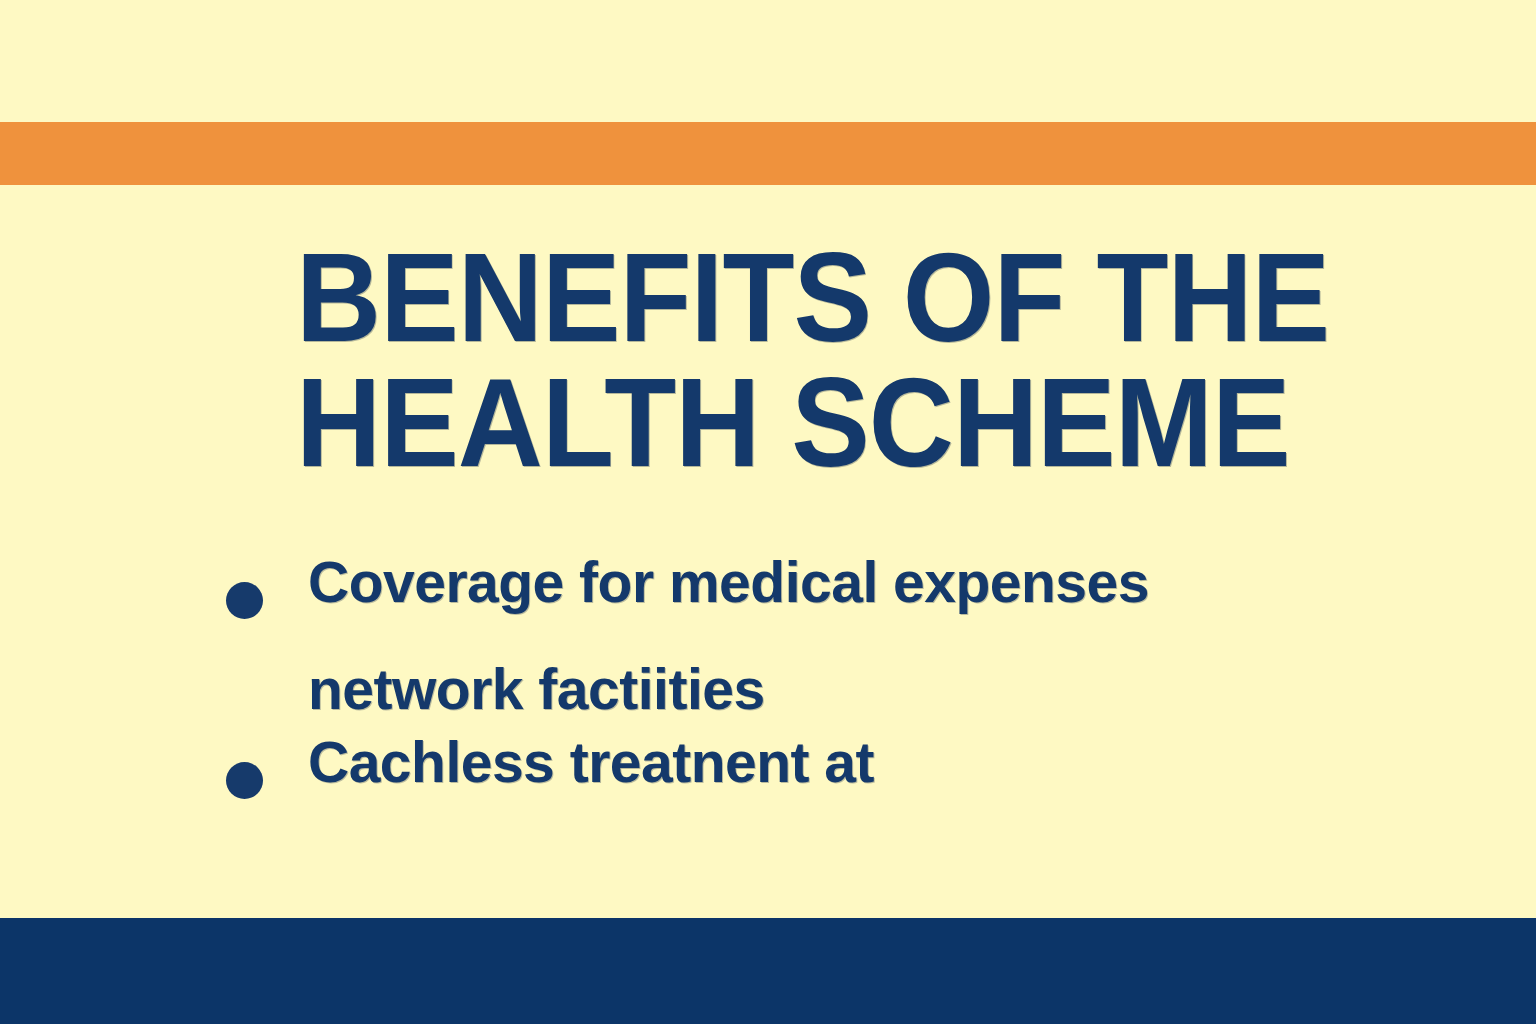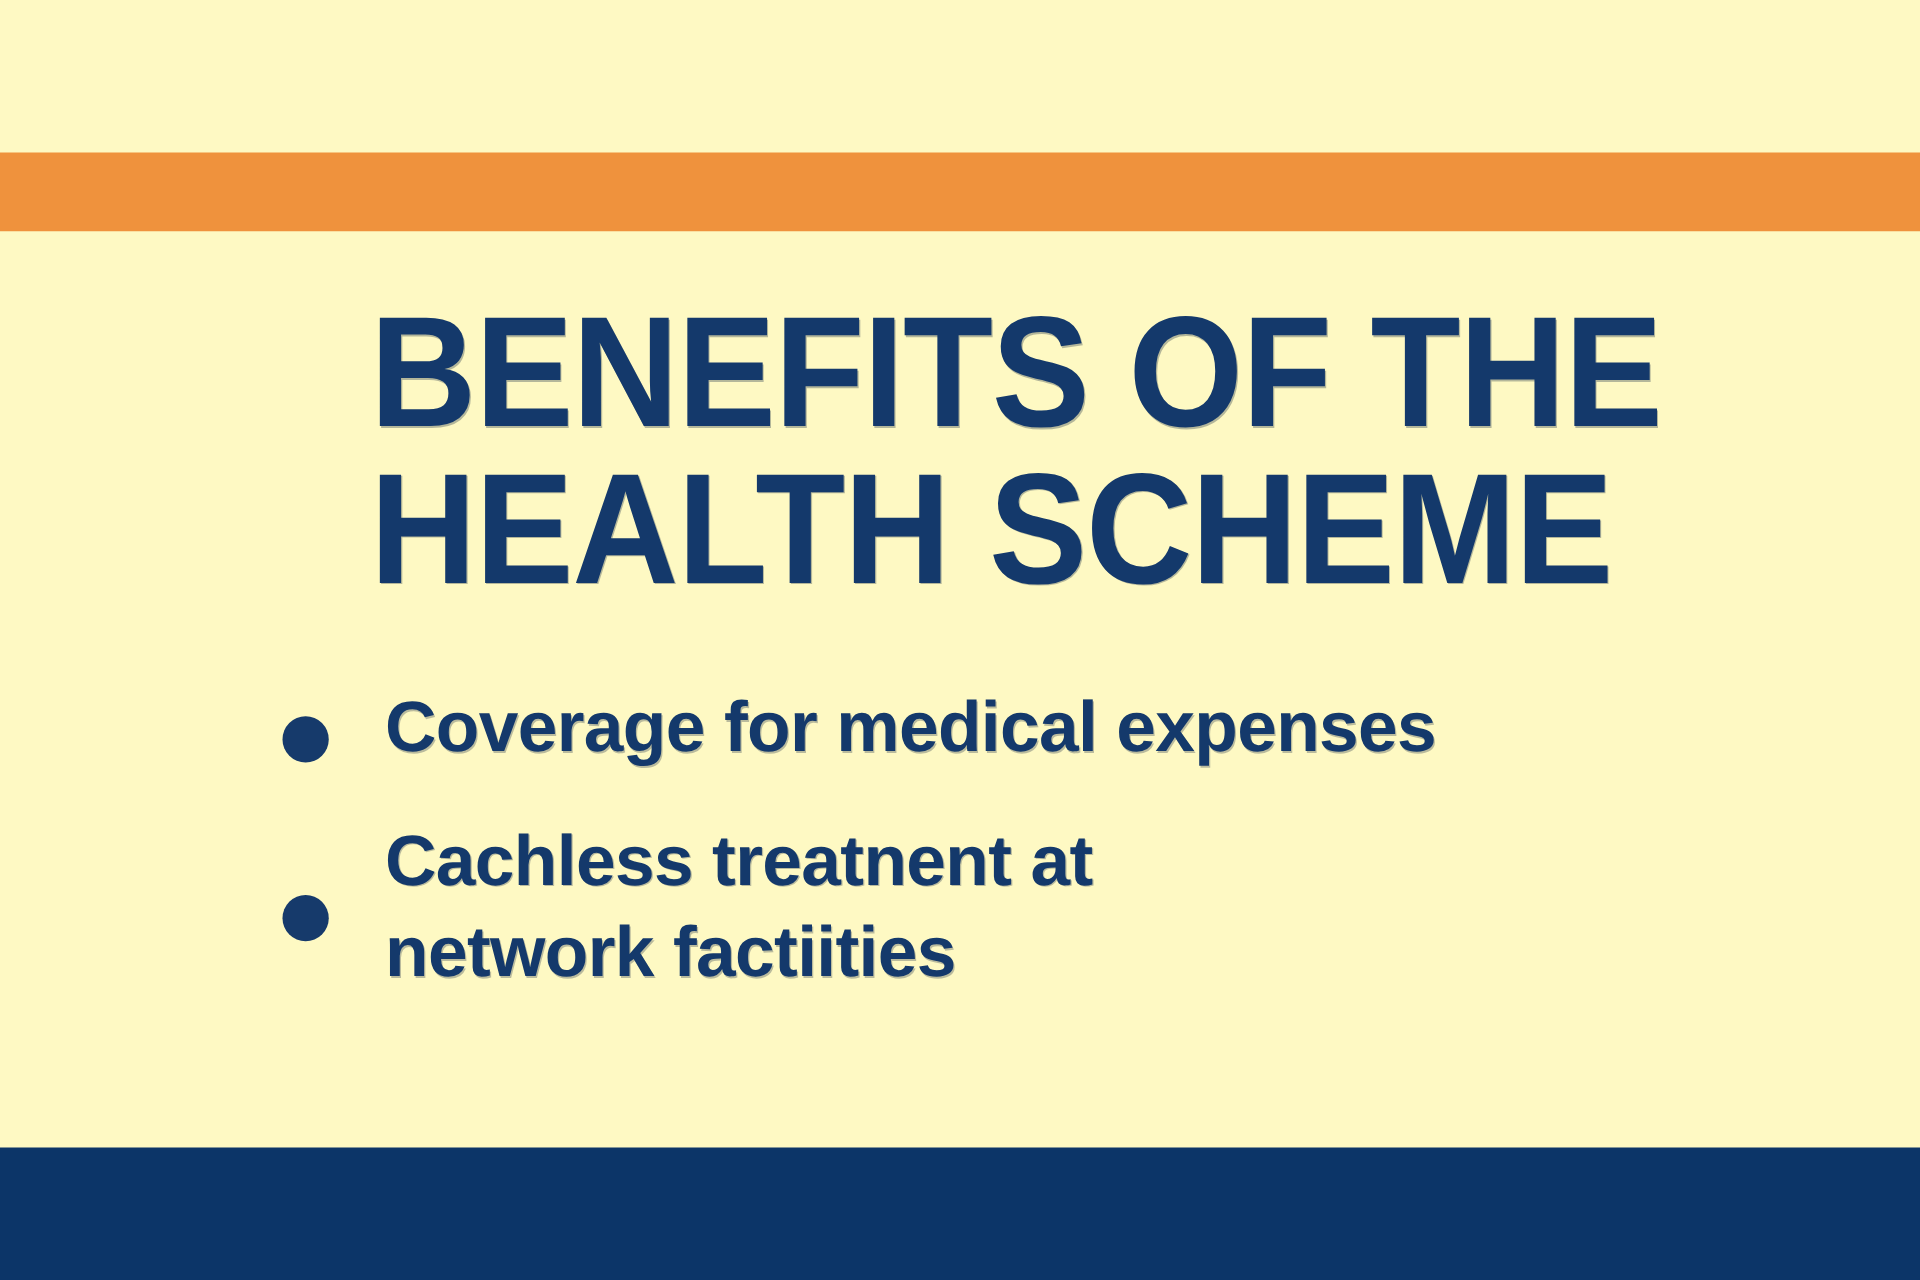--- a/index.html
+++ b/index.html
@@ -62,21 +62,21 @@
     position: absolute;
     left: 226px;
     top: 546px;
     width: 1200px;
     list-style: none;
     margin: 0;
     padding: 0;
   }
   .bullet-row {
     display: flex;
-    align-items: center;
+    align-items: flex-end;
     margin-bottom: 34px;
   }
   .bullet-dot {
     flex: 0 0 auto;
     width: 37px;
     height: 37px;
     border-radius: 50%;
     background: #163a6b;
     margin-top: 18px;
     margin-right: 45px;
@@ -109,22 +109,22 @@
     <li class="bullet-row">
       <span class="bullet-dot"></span>
       <span class="bullet-text">
         <span class="txt-line">Coverage for medical expenses</span>
       </span>
     </li>
 
     <li class="bullet-row">
       <span class="bullet-dot"></span>
       <span class="bullet-text">
+        <span class="txt-line">network factiities</span>
         <span class="txt-line">Cachless treatnent at</span>
-        <span class="txt-line">network factiities</span>
       </span>
     </li>
 
   </ul>
 
   <div class="band-navy-footer"></div>
 
 </div>
 
 </body></html>

